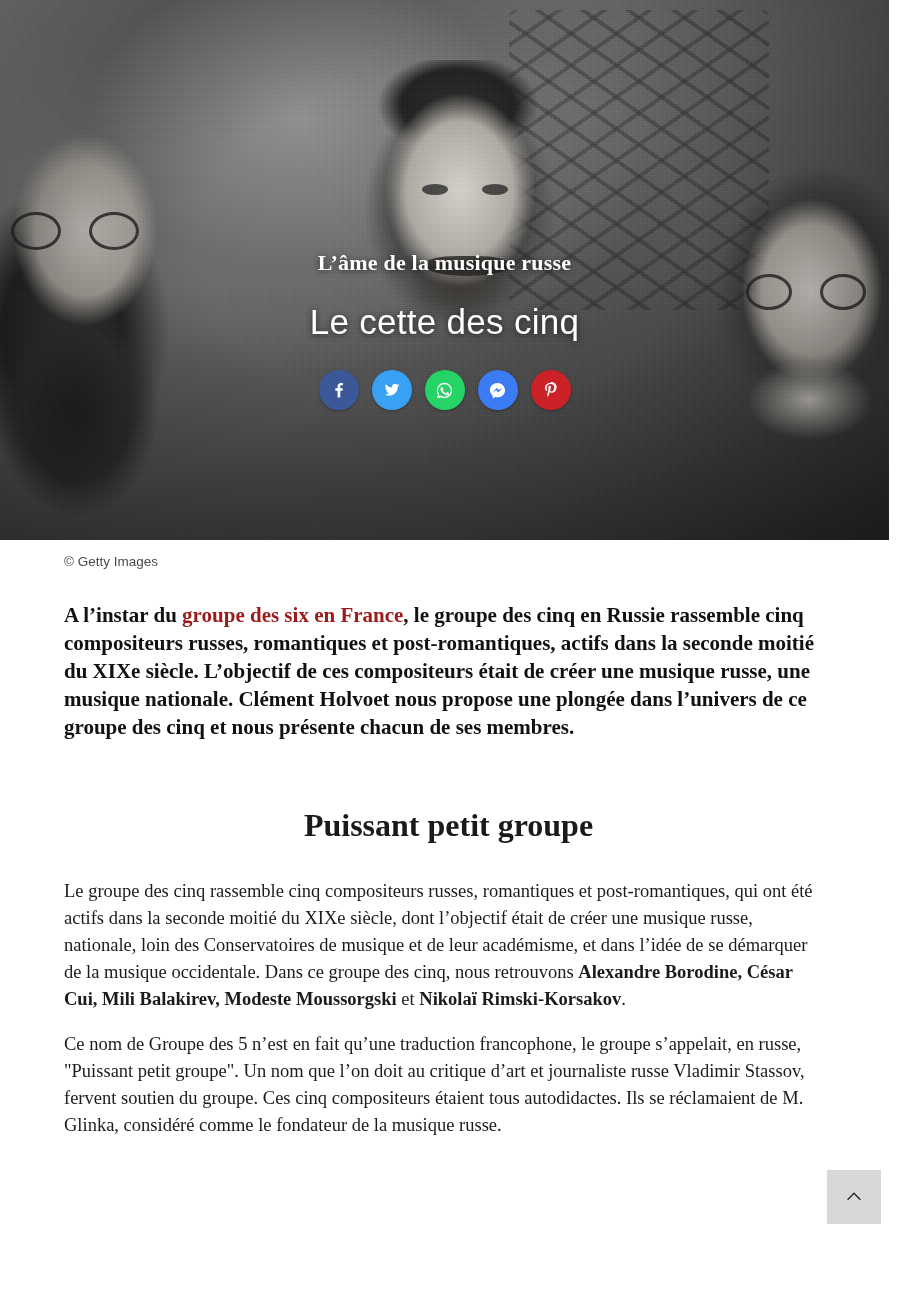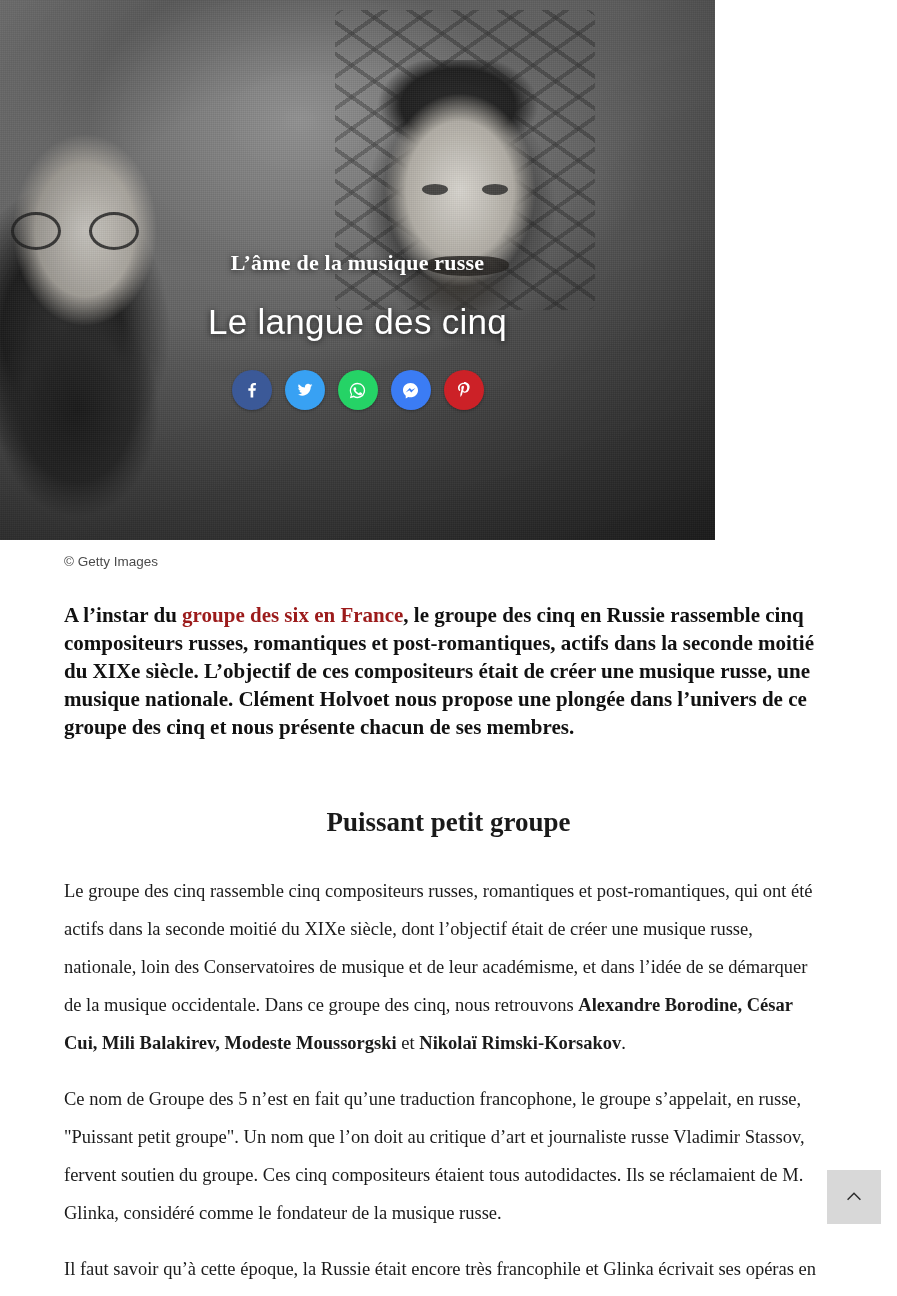--- a/index.html
+++ b/index.html
@@ -9,21 +9,21 @@
     width: 897px;
     height: 1296px;
     background: #ffffff;
     font-family: "Liberation Serif", serif;
     overflow: hidden;
   }
 
   
   .hero {
     position: relative;
-    width: 715px;
+    width: 889px;
     height: 540px;
     overflow: hidden;
     background: #737373;
   }
   .hero-photo {
     position: absolute;
     inset: 0;
     
     background:
       radial-gradient(ellipse 150px 200px at 62px 330px, #3a3a3a 0%, #2a2a2a 40%, rgba(40,40,40,0) 72%),
@@ -202,32 +202,32 @@
     color: #111;
   }
   .chapo a {
     color: #9c1b1b;
     text-decoration: none;
   }
 
   h2.section-title {
     text-align: center;
     font-family: "Liberation Serif", serif;
-    font-size: 27px;
+    font-size: 32px;
     font-weight: bold;
     color: #1a1a1a;
     margin: 66px 0 34px 0;
   }
 
   .body-p {
     margin: 0 64px 18px 64px;
     max-width: 762px;
     font-family: "Liberation Serif", serif;
     font-size: 18.5px;
-    line-height: 38px;
+    line-height: 27px;
     color: #1b1b1b;
   }
   .body-p b { font-weight: bold; }
 
   
   .to-top {
     position: absolute;
     right: 16px;
     top: 1170px;
     width: 54px; height: 54px;
@@ -252,21 +252,21 @@
     <div class="moustache"></div>
   </div>
   <div class="fig-right">
     <div class="glasses"></div>
   </div>
   <div class="hero-grain"></div>
   <div class="hero-vignette"></div>
 
   <div class="hero-overlay">
     <p class="hero-kicker">L’âme de la musique russe</p>
-    <h1 class="hero-title">Le langue des cinq</h1>
+    <h1 class="hero-title">Le cette des cinq</h1>
 
     <div class="share-row">
       <div class="share-btn" style="background:#3b5998">
         <span>
           <svg width="20" height="20" viewBox="0 0 24 24" fill="#fff">
               <path d="M13.5 21v-8h2.7l.4-3.1h-3.1V7.9c0-.9.25-1.5 1.55-1.5h1.65V3.6c-.29-.04-1.27-.12-2.4-.12-2.38 0-4 1.45-4 4.11V9.9H7.6V13h2.7v8h3.2z"></path>
             </svg>
         </span>
       </div>
       <div class="share-btn" style="background:#38a1f3">
@@ -307,21 +307,20 @@
 
 
   <p class="chapo"><span>A l’instar du </span><a href="#">groupe des six en France</a><span>, le groupe des cinq en Russie rassemble cinq compositeurs russes, romantiques et post-romantiques, actifs dans la seconde moitié du XIXe siècle. L’objectif de ces compositeurs était de créer une musique russe, une musique nationale. Clément Holvoet nous propose une plongée dans l’univers de ce groupe des cinq et nous présente chacun de ses membres.</span></p>
 
   <h2 class="section-title">Puissant petit groupe</h2>
 
   <p class="body-p"><span>Le groupe des cinq rassemble cinq compositeurs russes, romantiques et post-romantiques, qui ont été actifs dans la seconde moitié du XIXe siècle, dont l’objectif était de créer une musique russe, nationale, loin des Conservatoires de musique et de leur académisme, et dans l’idée de se démarquer de la musique occidentale. Dans ce groupe des cinq, nous retrouvons </span><b>Alexandre Borodine, César Cui, Mili Balakirev, Modeste Moussorgski</b><span> et </span><b>Nikolaï Rimski-Korsakov</b><span>.</span></p>
 
   <p class="body-p">Ce nom de Groupe des 5 n’est en fait qu’une traduction francophone, le groupe s’appelait, en russe, "Puissant petit groupe". Un nom que l’on doit au critique d’art et journaliste russe Vladimir Stassov, fervent soutien du groupe. Ces cinq compositeurs étaient tous autodidactes. Ils se réclamaient de M. Glinka, considéré comme le fondateur de la musique russe.</p>
 
-  <p class="body-p">Il faut savoir qu’à cette époque, la Russie était encore très francophile et Glinka écrivait ses opéras en langue russe et ses mélodies s’inspiraient de la musique populaire de son pays.</p>
 
 </div>
 
 <div class="to-top" title="">
   <span>
     <svg width="22" height="22" viewBox="0 0 24 24" fill="none" stroke="#2b2b2b" stroke-width="1.6">
       <path d="M5 15l7-7 7 7"></path>
     </svg>
   </span>
 </div>

